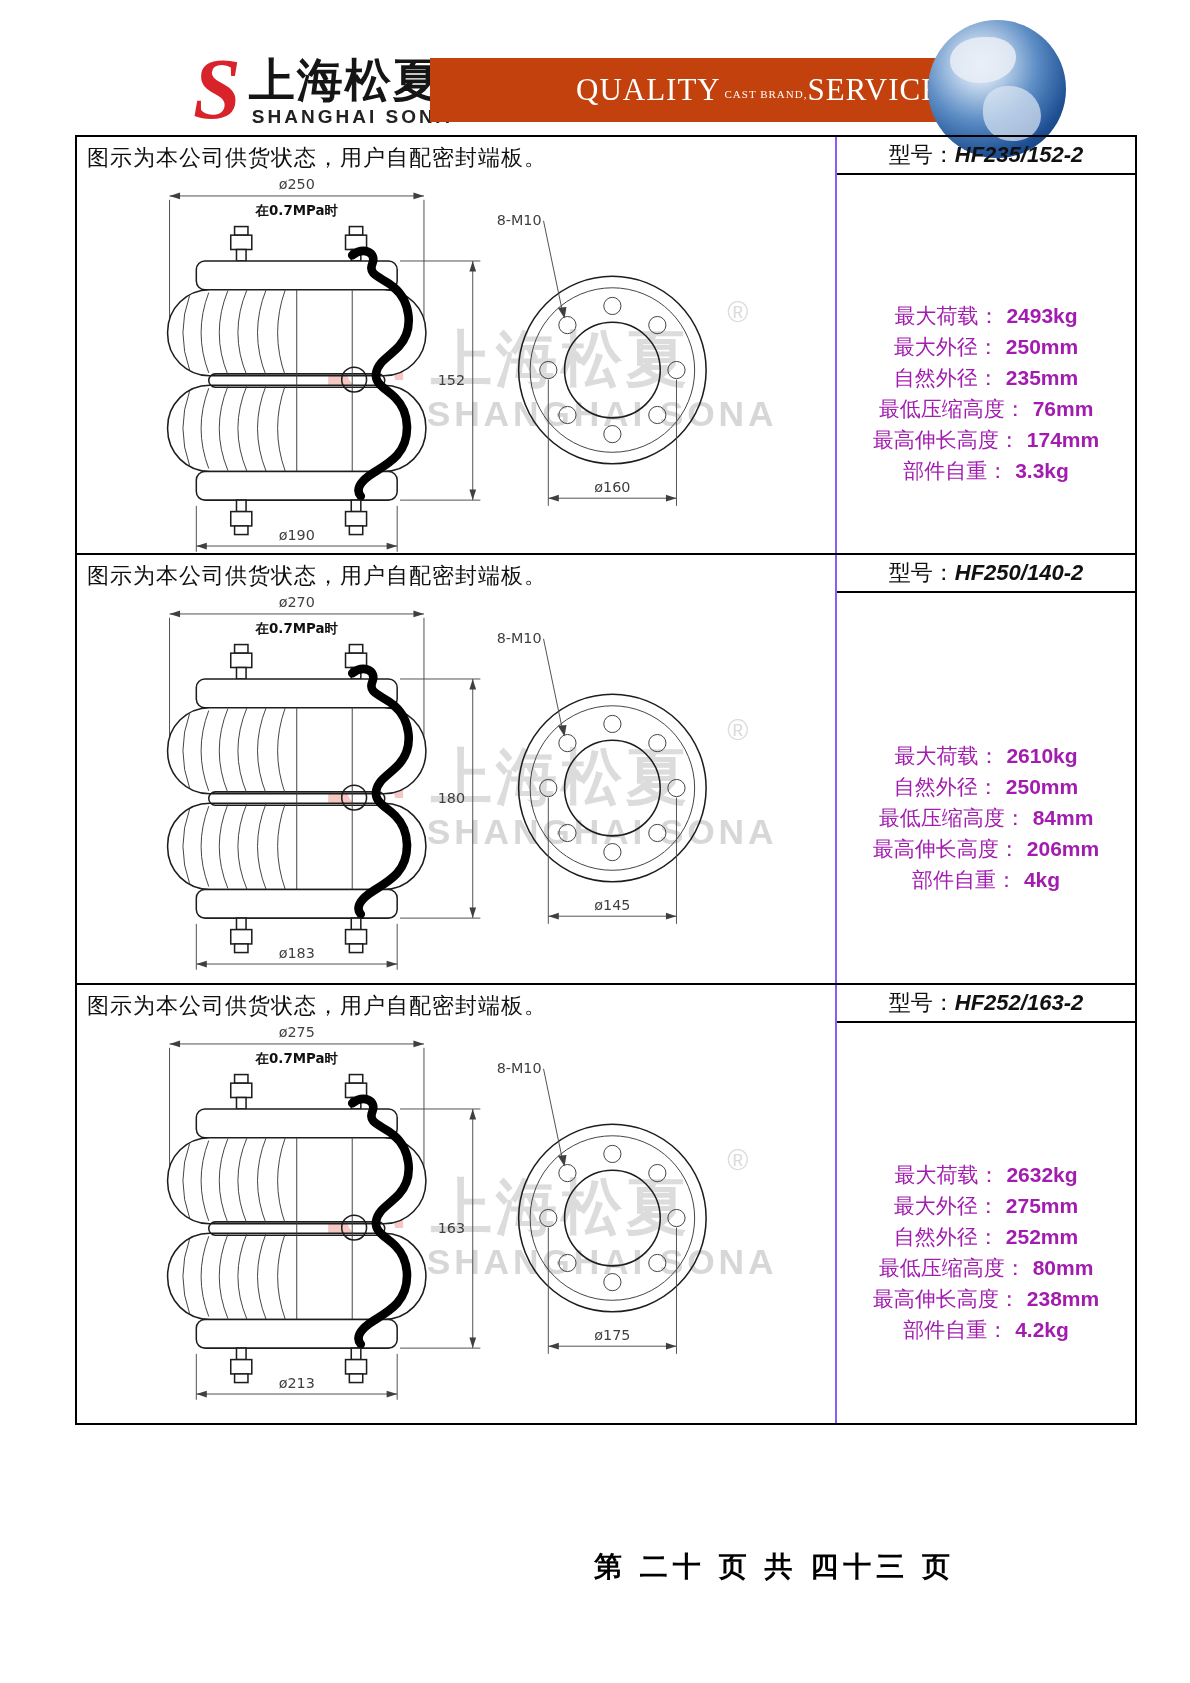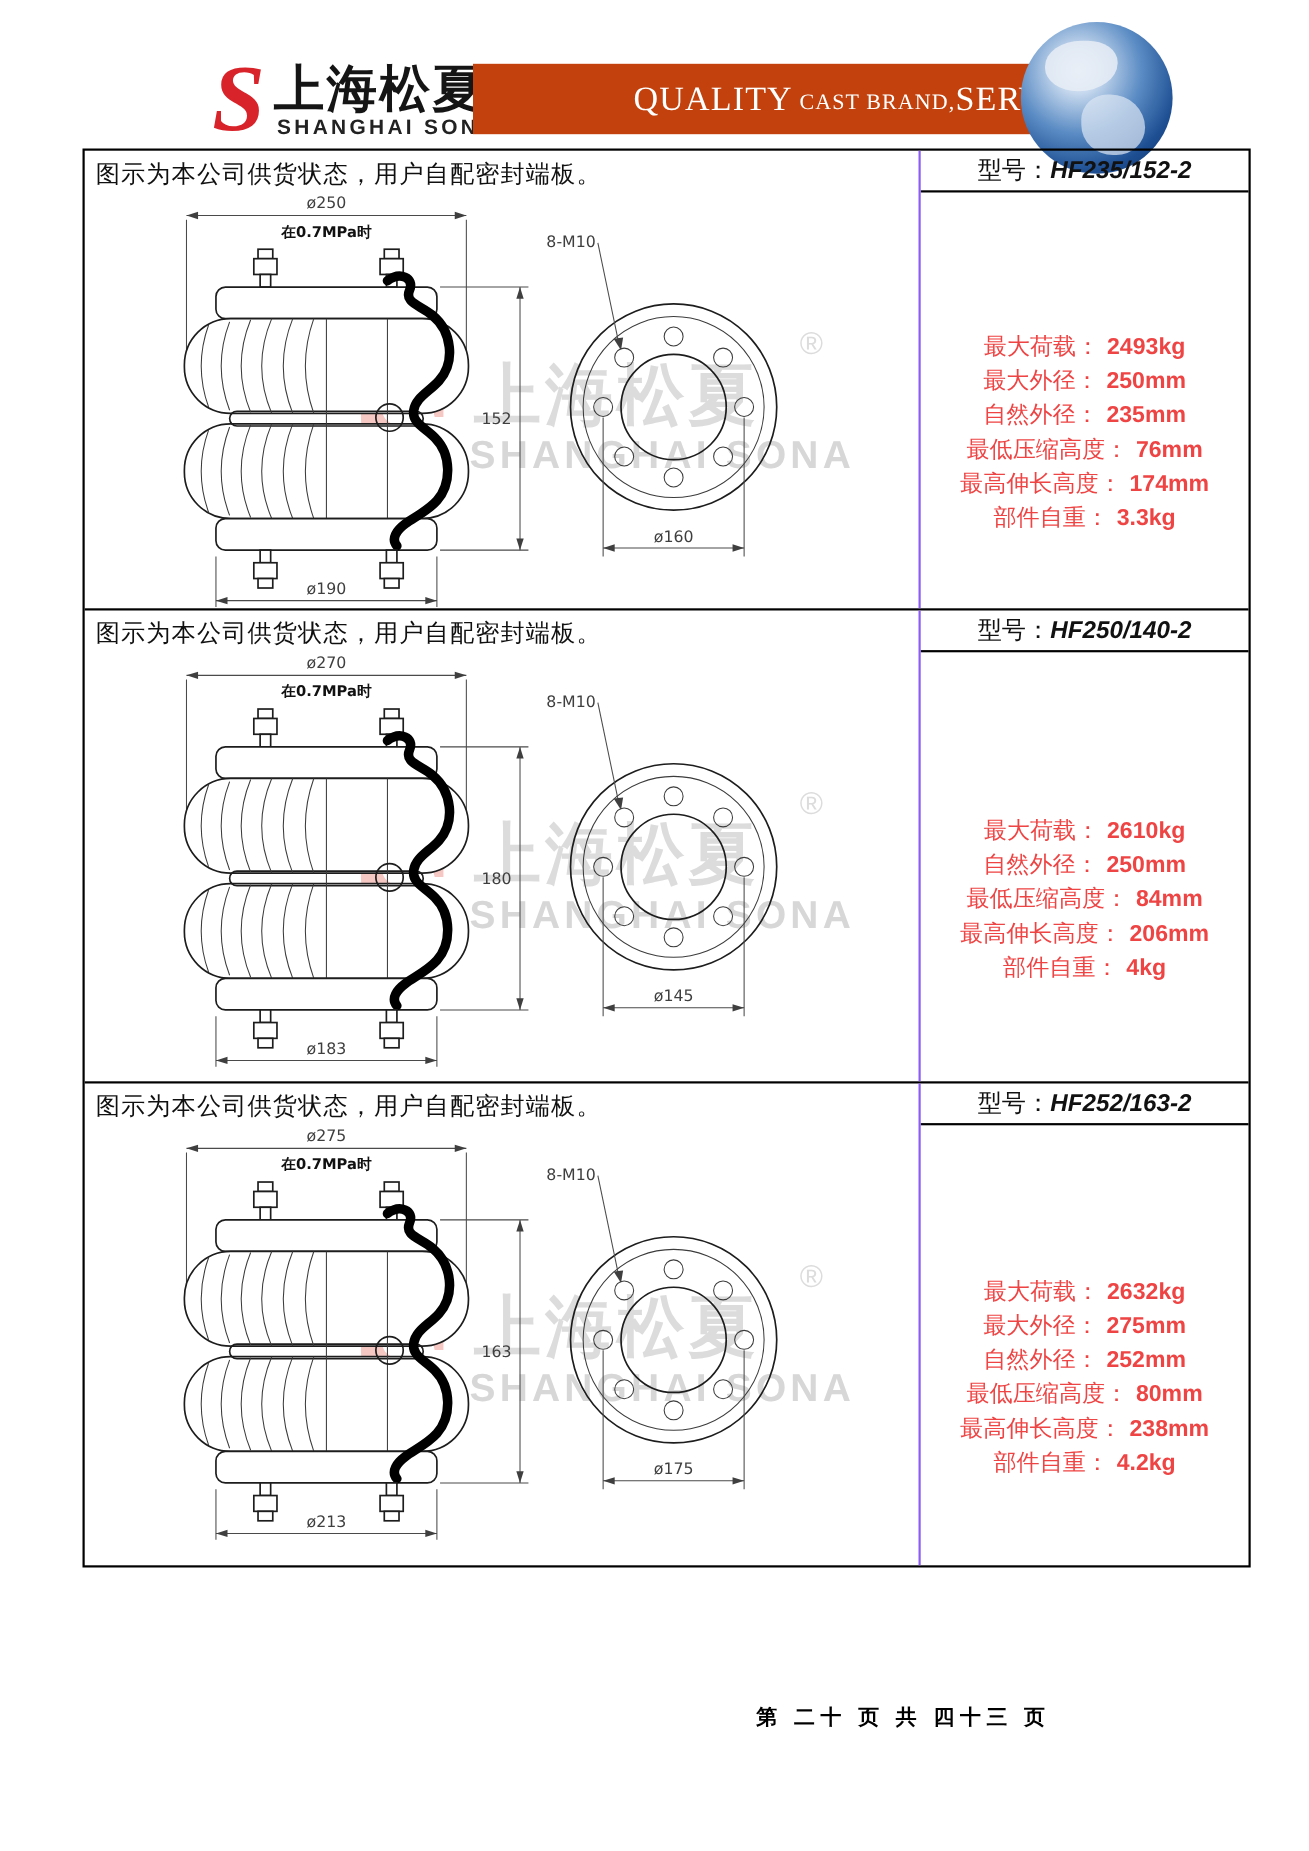--- a/index.html
+++ b/index.html
@@ -12,21 +12,21 @@
             font-size:86px; line-height:78px; color:#d8232a; }
   .logo-text { margin-left:8px; }
   .logo-cn-row { font-size:46px; font-weight:bold; letter-spacing:2px; line-height:50px; color:#151515; }
   .reg-mark { font-size:17px; vertical-align:super; font-weight:normal; }
   .logo-en { font-size:19px; font-weight:bold; letter-spacing:3px; color:#222; text-align:center; margin-top:1px; }
 
   .banner { position:absolute; left:430px; top:58px; width:612px; height:64px; background:#c2410c;
             display:flex; align-items:center; padding-left:146px; box-sizing:border-box;
             color:#fff; font-family:"Liberation Serif", serif; white-space:pre; }
   .b-big { font-size:31px; letter-spacing:1px; }
-  .b-sm  { font-size:20px; padding-top:7px; letter-spacing:1px; }
+  .b-sm  { font-size:11px; padding-top:7px; letter-spacing:1px; }
 
   .globe { position:absolute; left:928px; top:20px; width:138px; height:138px; border-radius:50%;
            background:radial-gradient(circle at 38% 32%, #f3f7fc 0%, #c7d9ee 16%, #5b8cc4 45%, #1e4f93 72%, #0c2f63 100%);
            overflow:hidden; }
   .globe::before { content:""; position:absolute; left:16%; top:12%; width:48%; height:34%;
                    background:#e7edf6; border-radius:55% 45% 60% 50%; opacity:.85; }
   .globe::after  { content:""; position:absolute; left:40%; top:48%; width:42%; height:40%;
                    background:#dde7f3; border-radius:45% 60% 50% 55%; opacity:.7; }
 
   
@@ -37,38 +37,38 @@
   .t-row:nth-child(3) { height:438px; border-bottom:none; }
   .cell-left { width:760px; border-right:2px solid #8b5cf6; box-sizing:border-box; position:relative; overflow:hidden; }
   .caption { font-size:22px; letter-spacing:1px; padding:6px 0 0 10px; color:#101010; }
   .drawing { display:block; width:660px; margin:0 0 0 38px; }
 
   .cell-right { flex:1; display:flex; flex-direction:column; box-sizing:border-box; }
   .model-bar { height:36px; border-bottom:2px solid #000; display:flex; align-items:center;
                justify-content:center; font-size:22px; gap:0; flex:none; }
   .model-value { font-weight:bold;font-style:italic; }
   .specs { flex:1; display:flex; flex-direction:column; justify-content:center; padding-top:58px; }
-  .spec-line { text-align:center; font-size:21px; line-height:31px; color:#ef4444; }
+  .spec-line { text-align:center; font-size:21px; line-height:31px; color:#a21caf; }
   .spec-value { font-weight:bold; margin-left:7px; }
 
   
   .dwg-thin { stroke:#3c3c3c; stroke-width:1; fill:none; }
   .dwg-med  { stroke:#1d1d1d; stroke-width:1.6; fill:none; }
   .dwg-fillw{ stroke:#1d1d1d; stroke-width:1.6; fill:#fff; }
   .dim  { stroke:#4a4a4a; stroke-width:1; }
   .dim-txt  { fill:#3f3f3f; font-family:"DejaVu Sans", sans-serif; font-size:15px; }
   .note-txt { fill:#111; font-family:"DejaVu Sans", sans-serif; font-size:14px; font-weight:bold; }
   .arrow { fill:#3f3f3f; stroke:none; }
   .sec { stroke:#000; stroke-width:9; fill:none; stroke-linecap:round; }
   .wm-s  { font-family:"Liberation Serif", serif; font-weight:bold; font-size:190px; fill:#f6c8c4; }
   .wm-cn { font-size:64px; font-weight:bold; fill:#dcdcdc; letter-spacing:4px; }
   .wm-r  { font-size:30px; fill:#dcdcdc; }
   .wm-en { font-size:37px; font-weight:bold; fill:#d7d7d7; letter-spacing:4px; }
 
-  .footer { position:absolute; top:1548px; right:235px; font-size:19px; font-weight:bold; letter-spacing:5px; color:#000; }
+  .footer { position:absolute; top:1548px; right:235px; font-size:28px; font-weight:bold; letter-spacing:5px; color:#000; }
 </style>
 </head>
 <body>
 
 <div class="page">
 
   <div class="logo">
     <span class="logo-s">S</span>
     <div class="logo-text">
       <div class="logo-cn-row"><span>上海松夏</span><span class="reg-mark">®</span></div>

